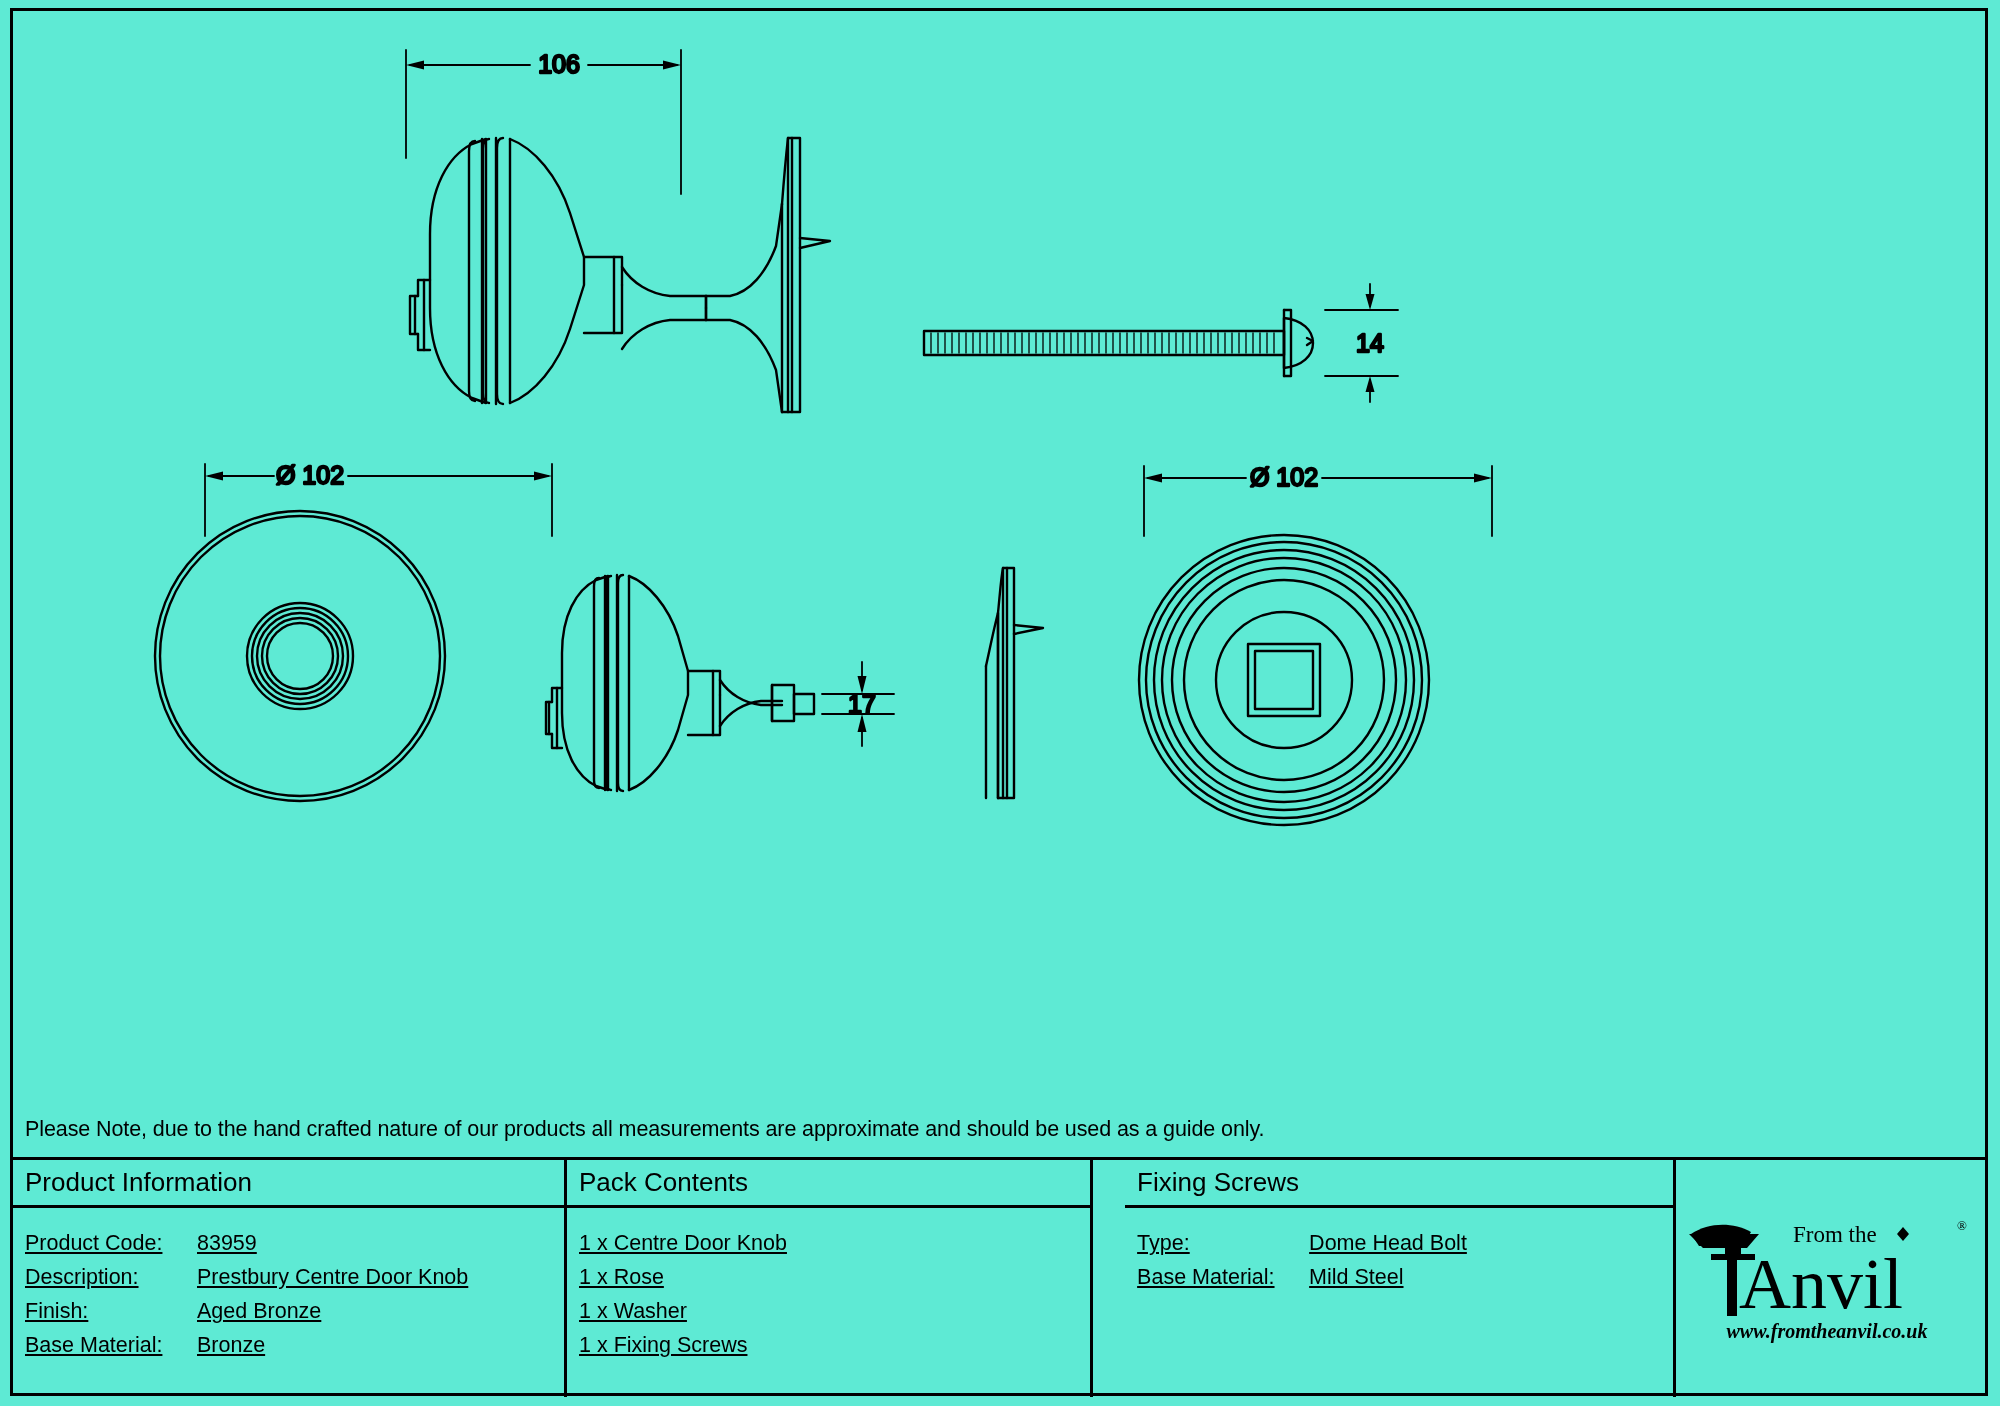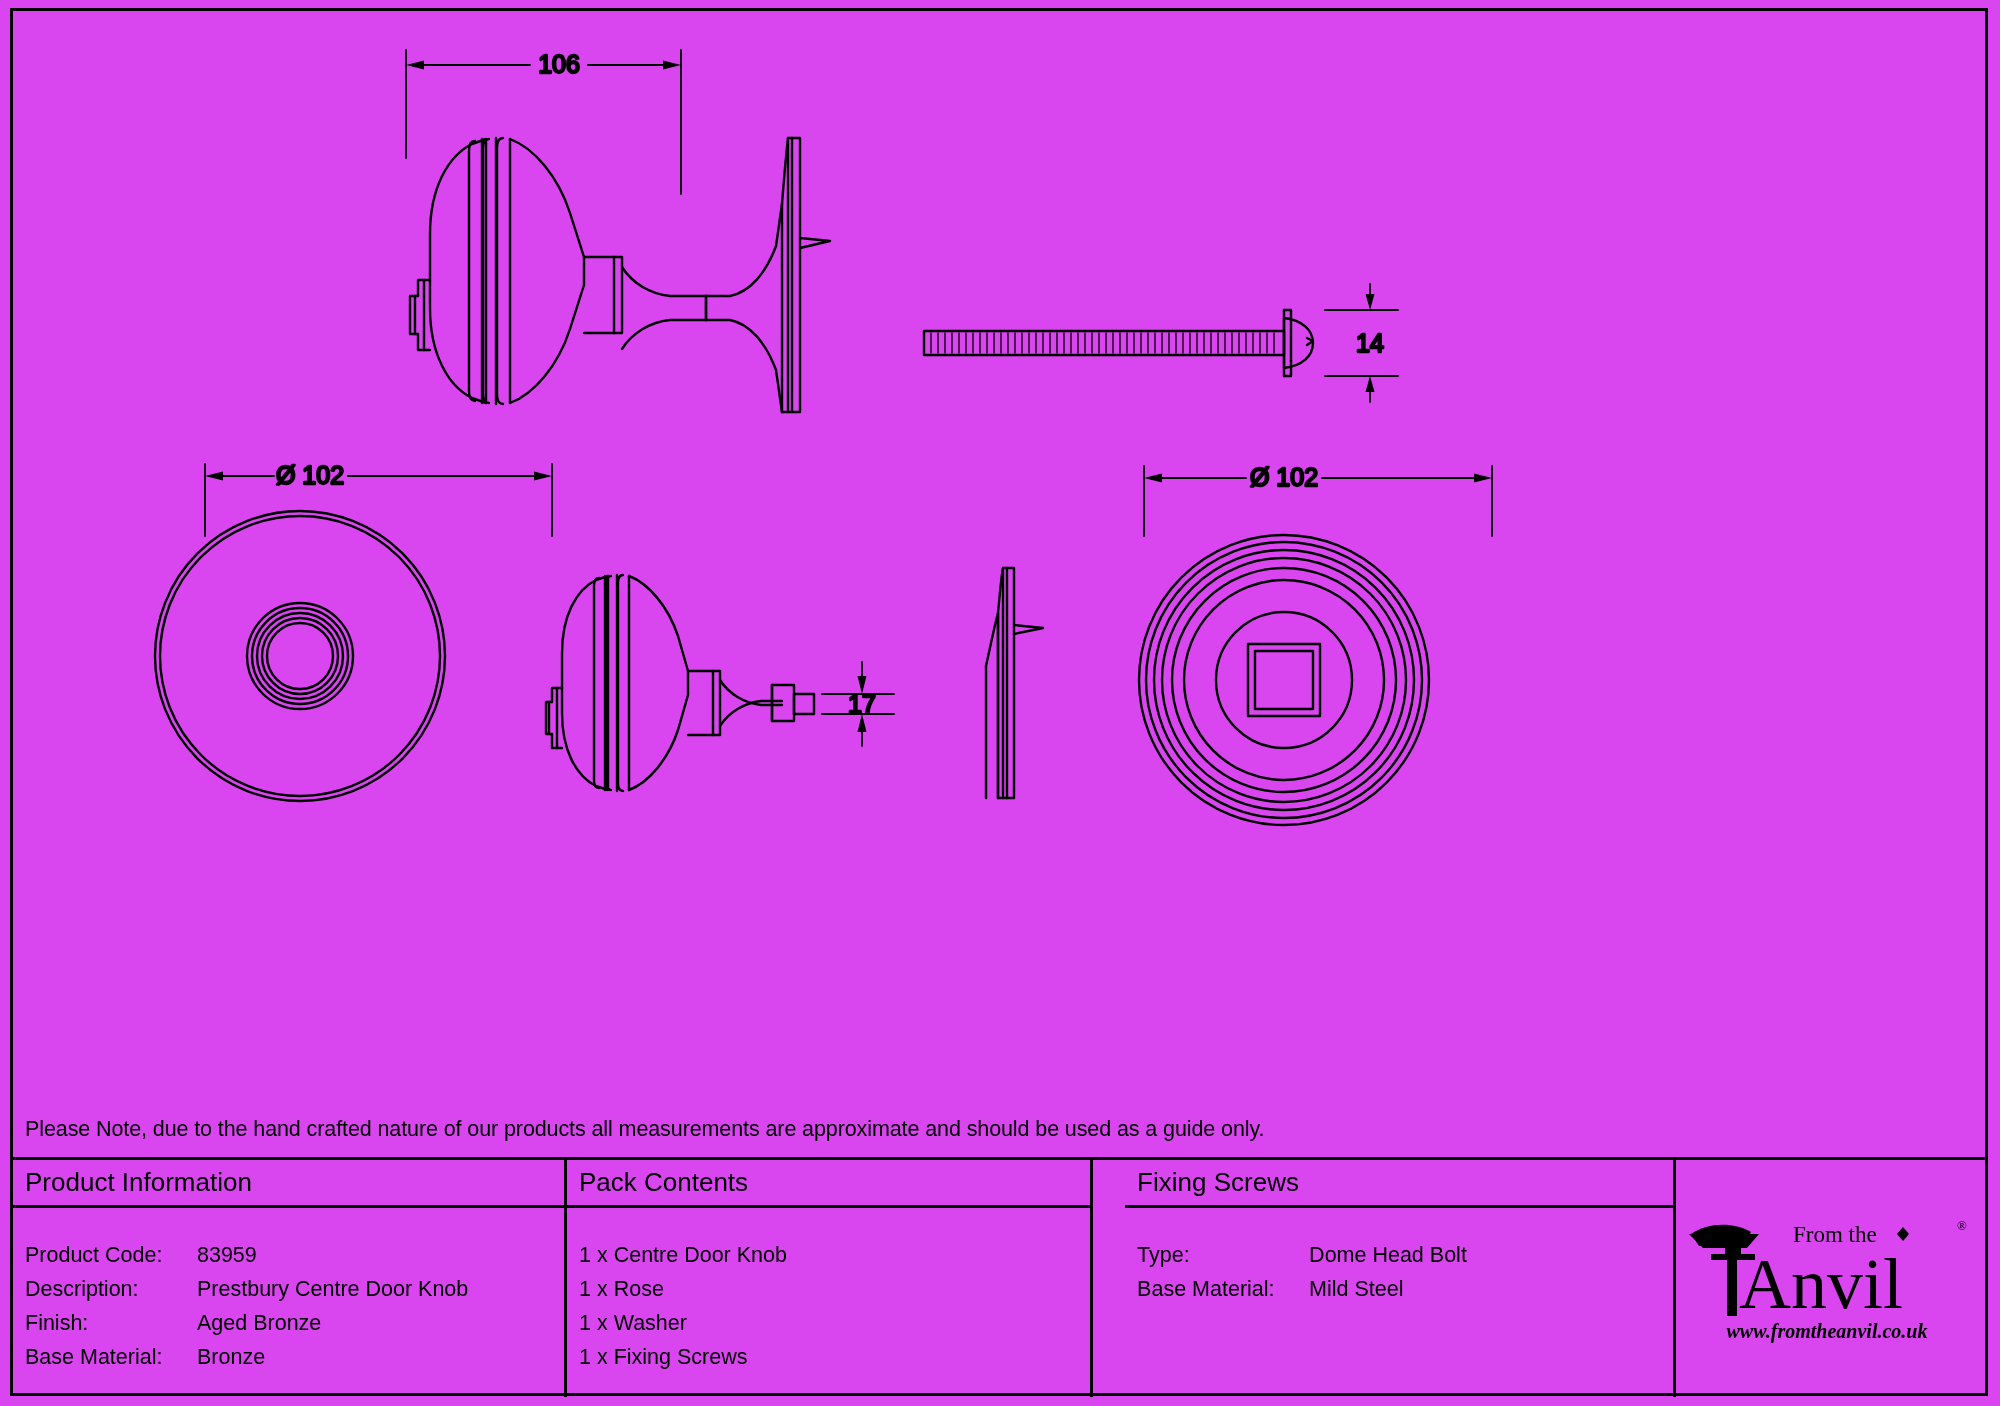--- a/index.html
+++ b/index.html
@@ -9,21 +9,21 @@
     background: #ffffff;
   }
   body {
     font-family: "Liberation Sans", sans-serif;
     color: #000000;
   }
   #sheet {
     position: relative;
     width: 2000px;
     height: 1406px;
-    background: #d946ef;
+    background: #5eead4;
     overflow: hidden;
   }
   
   #sheet-border {
     position: absolute;
     left: 10px;
     top: 8px;
     width: 1978px;
     height: 1388px;
     border: 3px solid #000;
@@ -85,22 +85,23 @@
   .col-head {
     height: 48px;
     border-bottom: 3px solid #000;
     box-sizing: border-box;
     display: flex;
     align-items: center;
     padding-left: 12px;
     font-size: 26px;
   }
   .col-body {
-    padding: 30px 0 0 12px;
-    box-sizing: border-box;
+    padding: 18px 0 0 12px;
+    box-sizing: border-box;
+    text-decoration: underline;
   }
   .kv {
     display: flex;
     font-size: 21.5px;
     line-height: 34px;
     white-space: nowrap;
   }
   .kv .k { width: 172px; flex: 0 0 172px; }
   .kv .v { }
   .plain {

